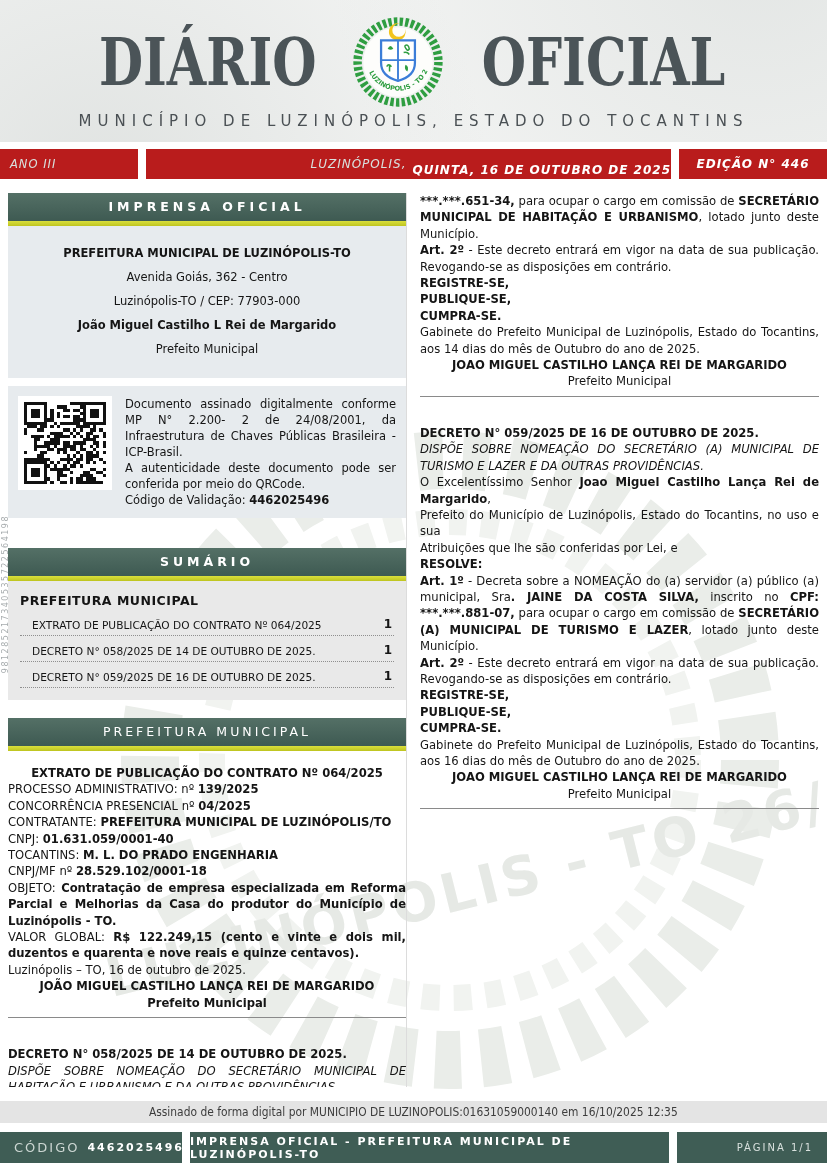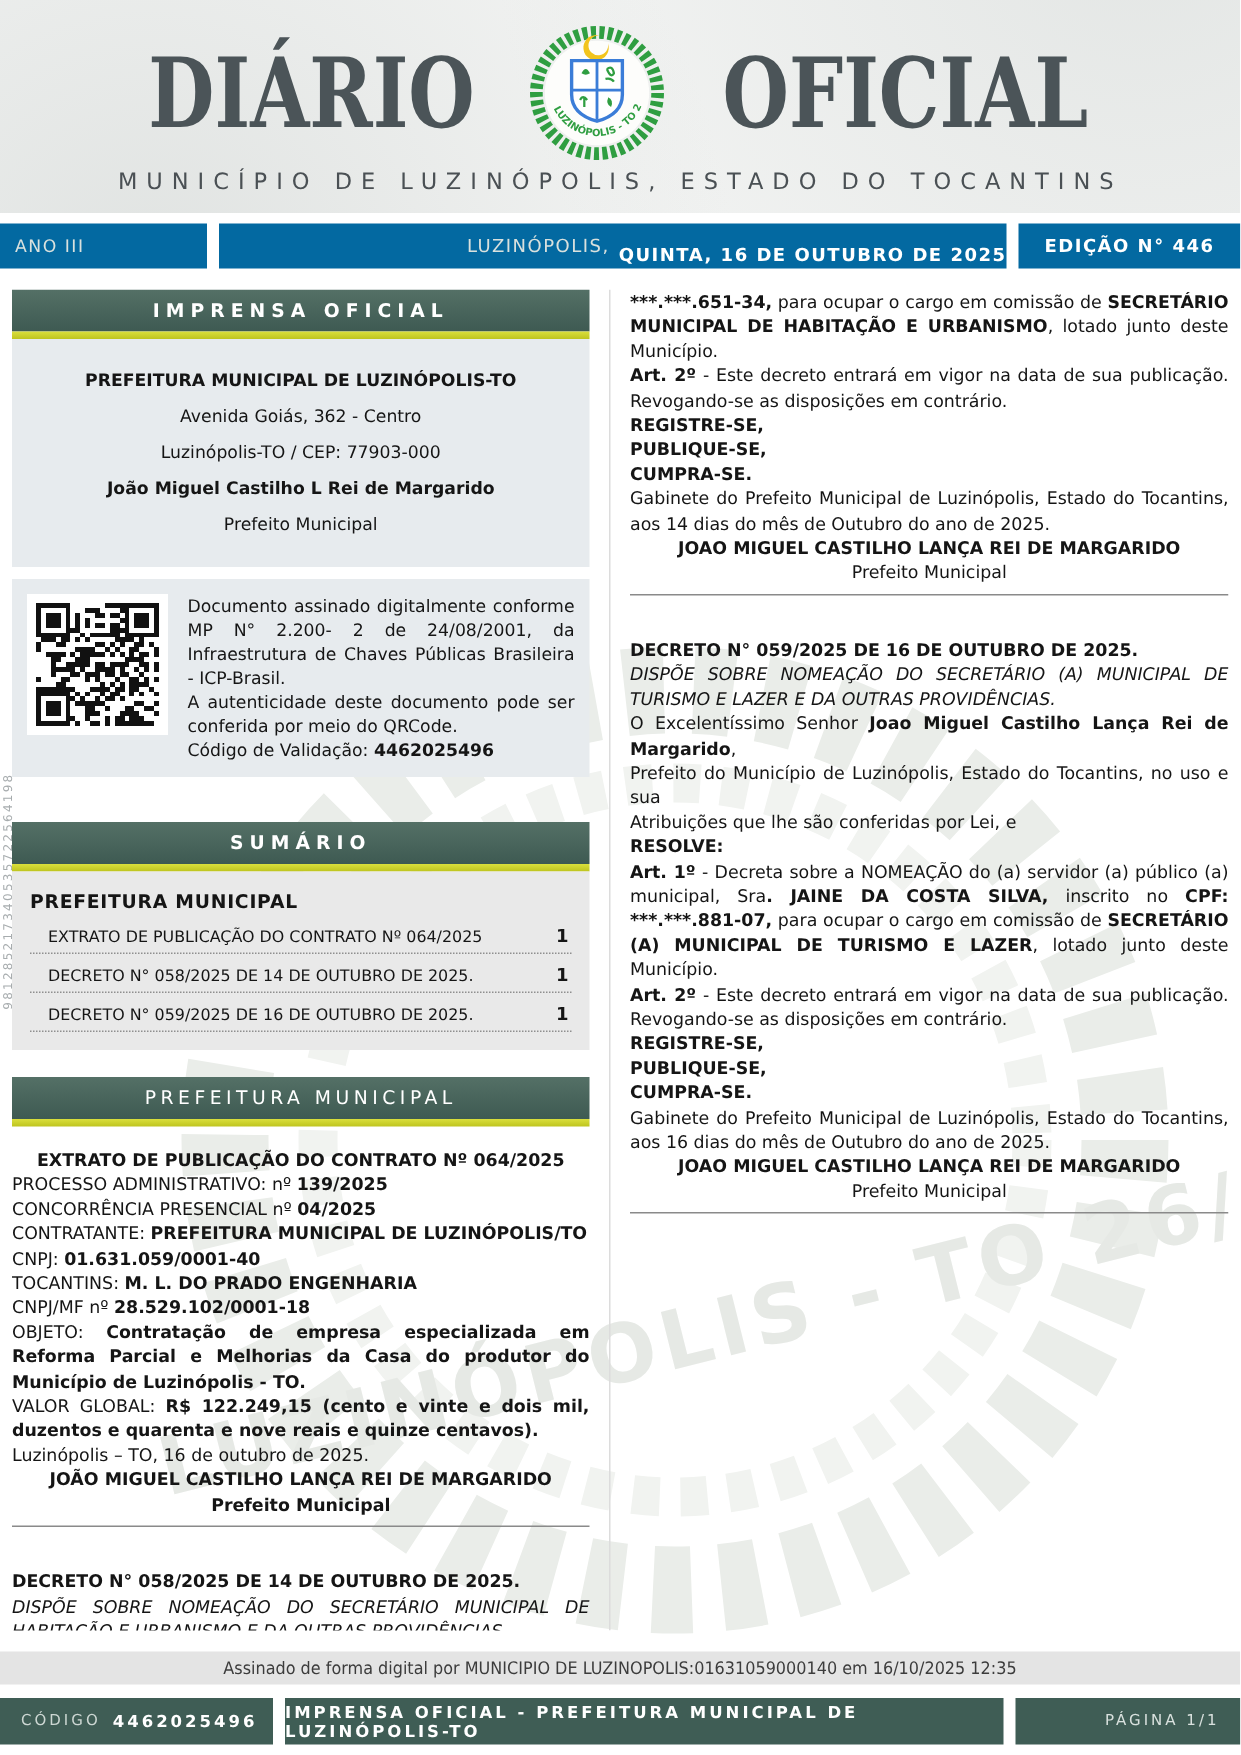--- a/index.html
+++ b/index.html
@@ -12,29 +12,29 @@
     background:
       radial-gradient(circle at 12% 135%, rgba(205,210,208,.5), transparent 52%),
       radial-gradient(circle at 92% -40%, rgba(208,213,211,.45), transparent 55%),
       #f3f4f3;}
   .masthead{display:flex;align-items:center;justify-content:center;gap:10px;height:96px;}
   .mast-title{display:inline-block;font-family:"DejaVu Serif","Liberation Serif",serif;font-weight:bold;
       font-size:62px;color:#4b5458;transform:scaleX(.82) scaleY(1.04);letter-spacing:0;}
   .subtitle{margin-top:2px;text-align:center;font-size:15px;letter-spacing:6px;color:#4a5054;font-weight:500;}
   
   .info-bar{position:relative;z-index:1;display:flex;gap:8px;height:30px;margin-top:7px;}
-  .seg{background:#0369a1;color:#fff;display:flex;align-items:center;font-size:12px;letter-spacing:1px;}
+  .seg{background:#b91c1c;color:#fff;display:flex;align-items:center;font-size:12px;letter-spacing:1px;font-style:italic;}
   .seg-ano{width:128px;padding-left:10px;color:#d9e1de;font-size:11.5px;}
   .seg-date{flex:1;justify-content:flex-end;}
   .seg-date .lite{color:#d9e1de;font-weight:400;margin-right:6px;}
   .seg-date .b{font-weight:bold;margin-top:12px;}
   .seg-ed{width:148px;justify-content:center;font-weight:bold;}
   
   .content{position:relative;z-index:1;display:flex;margin:14px 8px 0;height:894px;overflow:hidden;}
-  .col-left{width:399px;box-sizing:border-box;padding-right:13px;border-right:1px solid #dcdcdc;}
+  .col-left{width:399px;box-sizing:border-box;border-right:1px solid #dcdcdc;}
   .col-right{flex:1;box-sizing:border-box;padding-left:13px;}
   
   .sec-head{background:linear-gradient(#547066,#3e5a52);color:#fff;text-align:center;
     font-size:12.5px;font-weight:bold;letter-spacing:4px;padding:6px 0 7px;}
   .sec-head.regular{font-weight:400;letter-spacing:3px;}
   .ystripe{height:5px;background:linear-gradient(#dadf3c,#bec41f);}
   
   .info-box{background:#e7ebee;padding:10px 12px 12px;font-size:11.5px;}
   .info-box p{margin:10px 0;text-align:center;}
   
@@ -56,21 +56,21 @@
   .b{font-weight:bold;}
   .i{font-style:italic;}
   .rule{border-top:1px solid #8a8a8a;margin:6px 0 14px;}
   
   .sig-bar{position:absolute;left:0;right:0;bottom:47px;z-index:2;background:#e4e4e4;
     text-align:center;font-size:11.5px;color:#3c3c3c;padding:4px 0;}
   .sig-bar span{display:inline-block;transform:scaleX(.93);}
   .footer{position:absolute;left:0;right:0;bottom:7px;z-index:2;display:flex;gap:8px;height:31px;}
   .fseg{background:#3f5d55;display:flex;align-items:center;color:#fff;}
   .fseg-code{width:168px;padding-left:14px;gap:8px;}
-  .fseg-code .lbl{font-size:10px;letter-spacing:2px;color:#cdd7d3;}
+  .fseg-code .lbl{font-size:13px;letter-spacing:2px;color:#cdd7d3;}
   .fseg-code .val{font-size:11px;font-weight:bold;letter-spacing:2px;}
   .fseg-center{flex:1;justify-content:center;font-size:11px;font-weight:bold;letter-spacing:2px;}
   .fseg-page{width:136px;justify-content:flex-end;padding-right:14px;font-size:10px;letter-spacing:2px;color:#d9e1de;}
   
   .vcode{position:absolute;left:1px;top:515px;z-index:1;writing-mode:vertical-rl;transform:rotate(180deg);
     font-size:8px;color:#a7acae;letter-spacing:1.5px;}
 </style>
 </head>
 <body>
 

